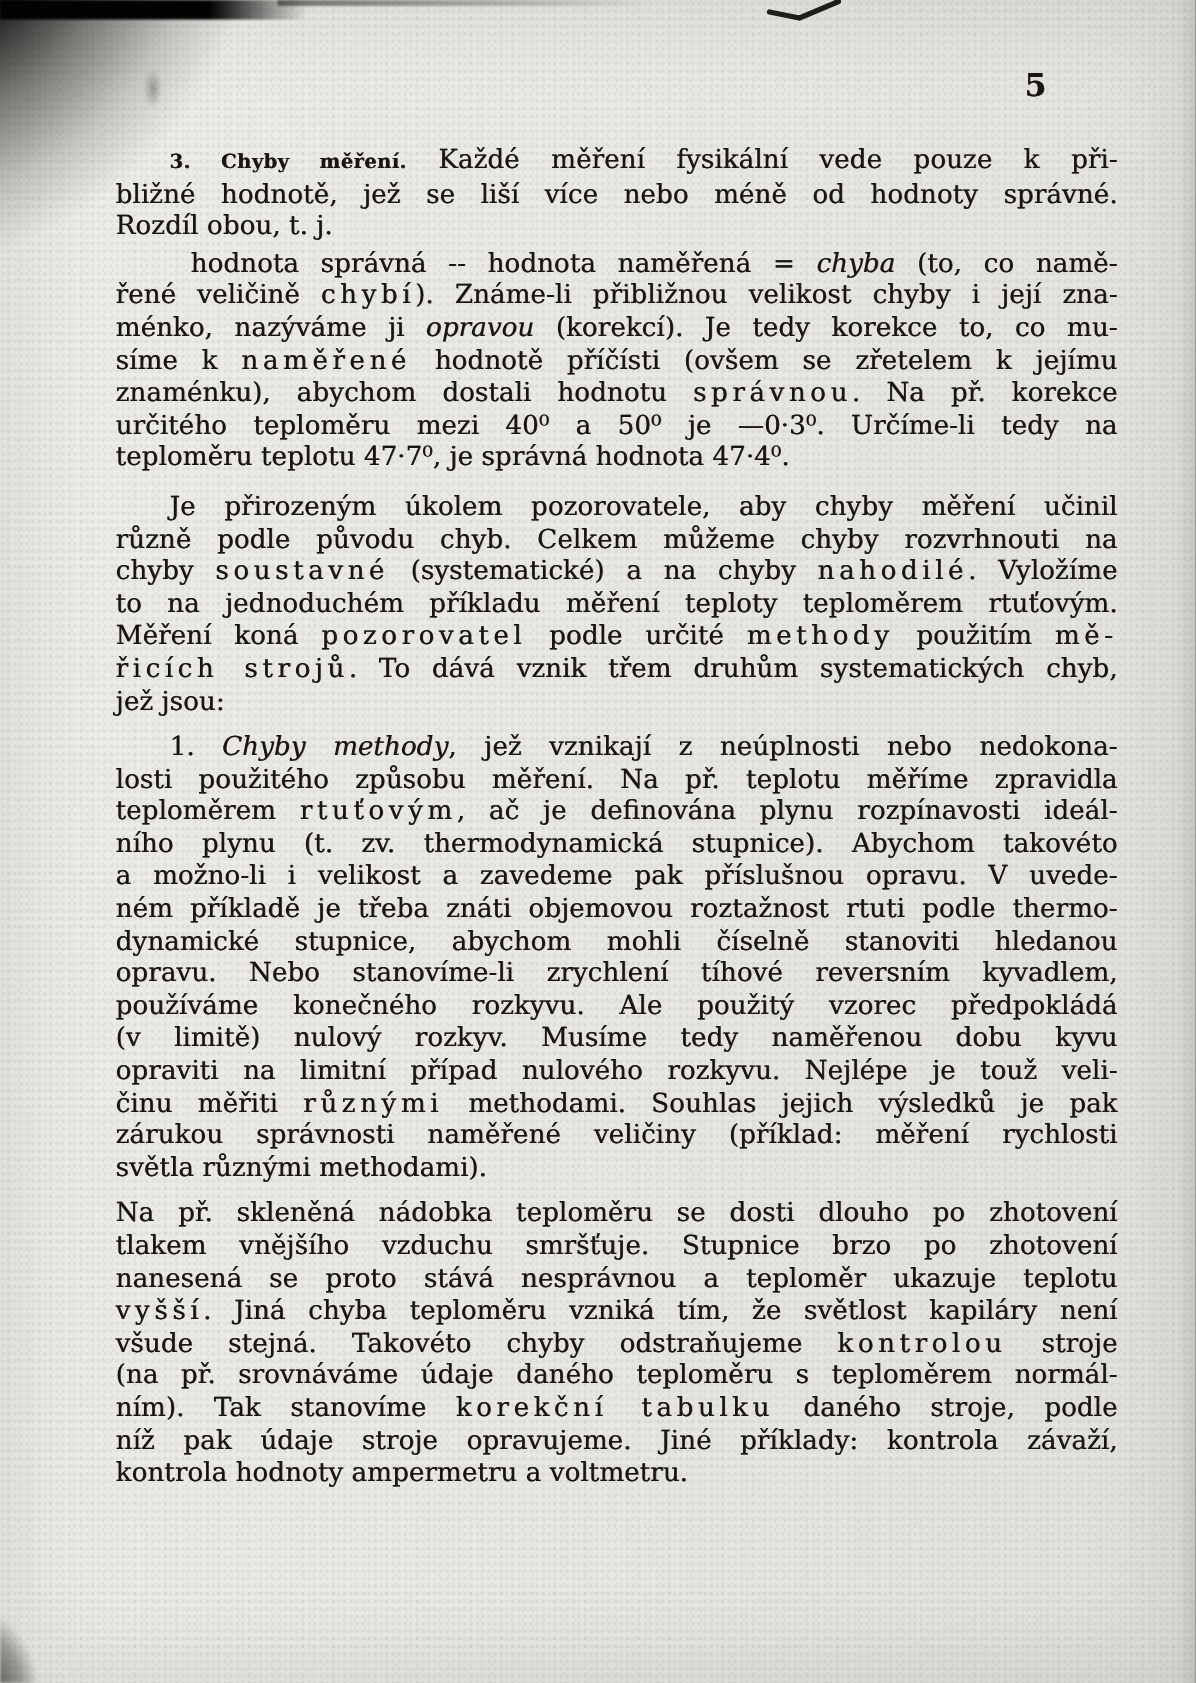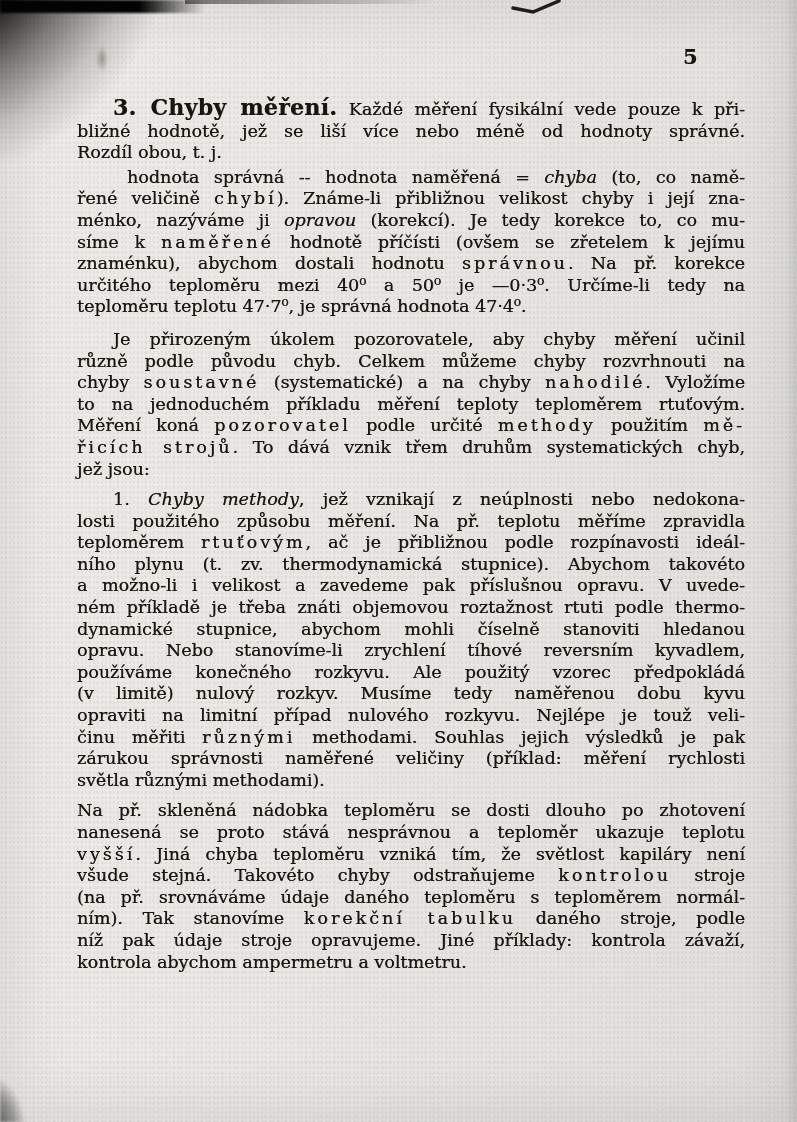--- a/index.html
+++ b/index.html
@@ -33,21 +33,21 @@
     background:radial-gradient(closest-side, rgba(60,55,48,0.38), transparent);}
   .mark-hook{position:absolute;left:505px;top:-2px;}
   
   .page-number{position:absolute;left:683px;top:44px;font-size:21px;font-weight:700;
     text-shadow:0.3px 0.2px 0 rgba(24,20,15,0.7);}
   
   .text-block{position:absolute;left:77px;top:97px;width:668px;}
   .line{font-size:17.5px;line-height:21.6px;text-align:justify;text-align-last:justify;
     text-shadow:0.35px 0.2px 0 rgba(24,20,15,0.72);}
   .line.last{text-align-last:left;}
-  .seg-b{font-weight:700;font-size:22px;letter-spacing:0.3px;}
+  .seg-b{font-weight:700;font-size:13px;letter-spacing:0.3px;}
   .seg-i{font-style:italic;}
   .seg-sp{letter-spacing:3px;}
 </style>
 </head>
 <body>
 
 <div class="scan">
   <div class="corner-tl"></div>
   <div class="top-bar"></div>
   <div class="top-hair"></div>
@@ -80,37 +80,38 @@
         <div class="line"><span>různě podle původu chyb. Celkem můžeme chyby rozvrhnouti na</span></div>
         <div class="line"><span>chyby </span><span class="seg-sp">soustavné</span><span> (systematické) a na chyby </span><span class="seg-sp">nahodilé</span><span>. Vyložíme</span></div>
         <div class="line"><span>to na jednoduchém příkladu měření teploty teploměrem rtuťovým.</span></div>
         <div class="line"><span>Měření koná </span><span class="seg-sp">pozorovatel</span><span> podle určité </span><span class="seg-sp">methody</span><span> použitím </span><span class="seg-sp">mě-</span></div>
         <div class="line"><span class="seg-sp">řicích strojů</span><span>. To dává vznik třem druhům systematických chyb,</span></div>
         <div class="line last"><span>jež jsou:</span></div>
       </div>
       <div style="margin-top: 9px;">
         <div class="line" style="text-indent: 36px;"><span>1. </span><span class="seg-i">Chyby methody</span><span>, jež vznikají z neúplnosti nebo nedokona-</span></div>
         <div class="line"><span>losti použitého způsobu měření. Na př. teplotu měříme zpravidla</span></div>
-        <div class="line"><span>teploměrem </span><span class="seg-sp">rtuťovým</span><span>, ač je přibližnou podle rozpínavosti ideál-</span></div>
+        <div class="line"><span>teploměrem </span><span class="seg-sp">rtuťovým</span><span>, ač je definována plynu rozpínavosti ideál-</span></div>
         <div class="line"><span>ního plynu (t. zv. thermodynamická stupnice). Abychom takovéto</span></div>
         <div class="line"><span>a možno-li i velikost a zavedeme pak příslušnou opravu. V uvede-</span></div>
         <div class="line"><span>ném příkladě je třeba znáti objemovou roztažnost rtuti podle thermo-</span></div>
         <div class="line"><span>dynamické stupnice, abychom mohli číselně stanoviti hledanou</span></div>
         <div class="line"><span>opravu. Nebo stanovíme-li zrychlení tíhové reversním kyvadlem,</span></div>
         <div class="line"><span>používáme konečného rozkyvu. Ale použitý vzorec předpokládá</span></div>
         <div class="line"><span>(v limitě) nulový rozkyv. Musíme tedy naměřenou dobu kyvu</span></div>
         <div class="line"><span>opraviti na limitní případ nulového rozkyvu. Nejlépe je touž veli-</span></div>
         <div class="line"><span>činu měřiti </span><span class="seg-sp">různými</span><span> methodami. Souhlas jejich výsledků je pak</span></div>
         <div class="line"><span>zárukou správnosti naměřené veličiny (příklad: měření rychlosti</span></div>
         <div class="line last"><span>světla různými methodami).</span></div>
       </div>
       <div style="margin-top: 9px;">
         <div class="line"><span>Na př. skleněná nádobka teploměru se dosti dlouho po zhotovení</span></div>
+        <div class="line"><span>tlakem vnějšího vzduchu smršťuje. Stupnice brzo po zhotovení</span></div>
         <div class="line"><span>nanesená se proto stává nesprávnou a teploměr ukazuje teplotu</span></div>
         <div class="line"><span class="seg-sp">vyšší</span><span>. Jiná chyba teploměru vzniká tím, že světlost kapiláry není</span></div>
         <div class="line"><span>všude stejná. Takovéto chyby odstraňujeme </span><span class="seg-sp">kontrolou</span><span> stroje</span></div>
         <div class="line"><span>(na př. srovnáváme údaje daného teploměru s teploměrem normál-</span></div>
         <div class="line"><span>ním). Tak stanovíme </span><span class="seg-sp">korekční tabulku</span><span> daného stroje, podle</span></div>
         <div class="line"><span>níž pak údaje stroje opravujeme. Jiné příklady: kontrola závaží,</span></div>
-        <div class="line last"><span>kontrola abychom ampermetru a voltmetru.</span></div>
+        <div class="line last"><span>kontrola hodnoty ampermetru a voltmetru.</span></div>
       </div>
     </div>
 </div>
 
 </body></html>

